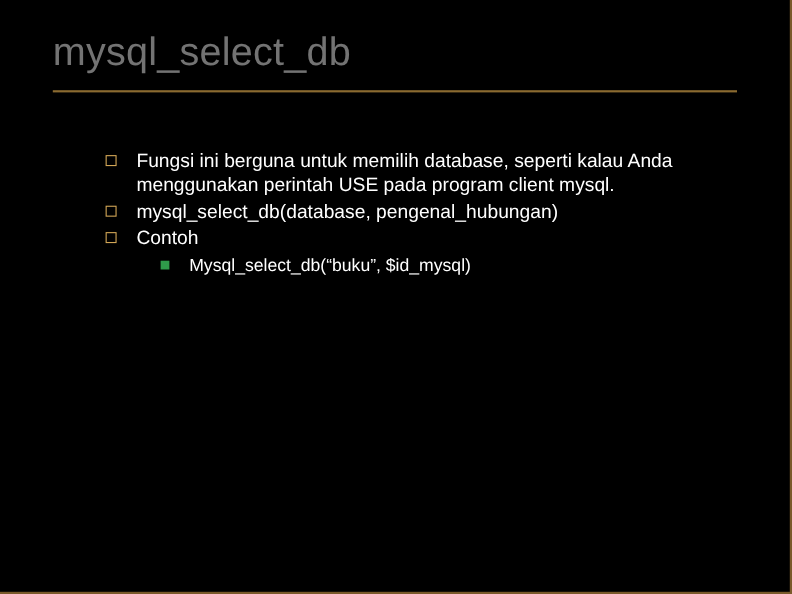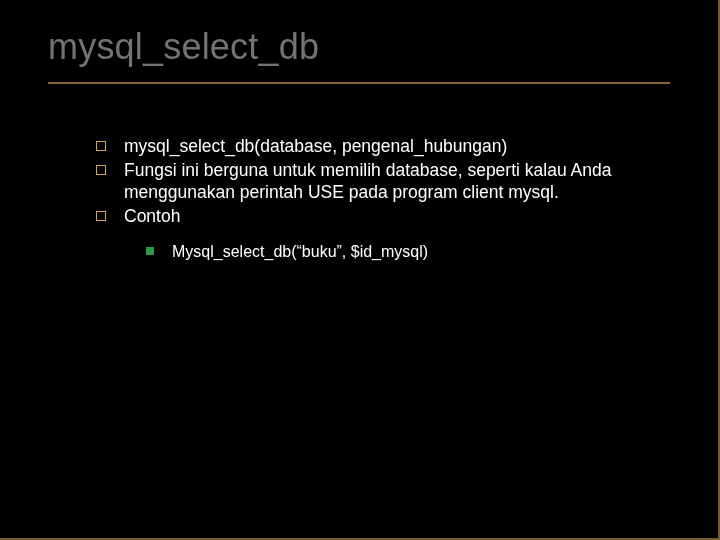--- a/index.html
+++ b/index.html
@@ -54,21 +54,21 @@
     left: 8px;
     top: 5px;
     width: 10px;
     height: 10px;
     border: 1.6px solid #d2a656;
     background: transparent;
   }
   .level2 {
     position: relative;
     padding-left: 84px;
-    margin-top: 14px;
+    margin-top: 4px;
     font-size: 16px;
   }
   .level2 .bullet-solid {
     position: absolute;
     left: 58px;
     top: 5px;
     width: 8px;
     height: 8px;
     background: #2f9a4a;
   }
@@ -80,26 +80,26 @@
 
   <div class="title-wrap">
     <div class="title">mysql_select_db</div>
     <div class="underline"></div>
   </div>
 
   <div class="content">
 
     <div class="level1">
       <span class="bullet-square"></span>
-      <span>mysql_select_db(database, pengenal_hubungan)</span>
+      <span>Fungsi ini berguna untuk memilih database, seperti kalau Anda menggunakan perintah USE pada program client mysql.</span>
     </div>
 
     <div class="level1">
       <span class="bullet-square"></span>
-      <span>Fungsi ini berguna untuk memilih database, seperti kalau Anda menggunakan perintah USE pada program client mysql.</span>
+      <span>mysql_select_db(database, pengenal_hubungan)</span>
     </div>
 
     <div class="level1">
       <span class="bullet-square"></span>
       <span>Contoh</span>
     </div>
 
     <div class="level2">
       <span class="bullet-solid"></span>
       <span>Mysql_select_db(“buku”, $id_mysql)</span>

